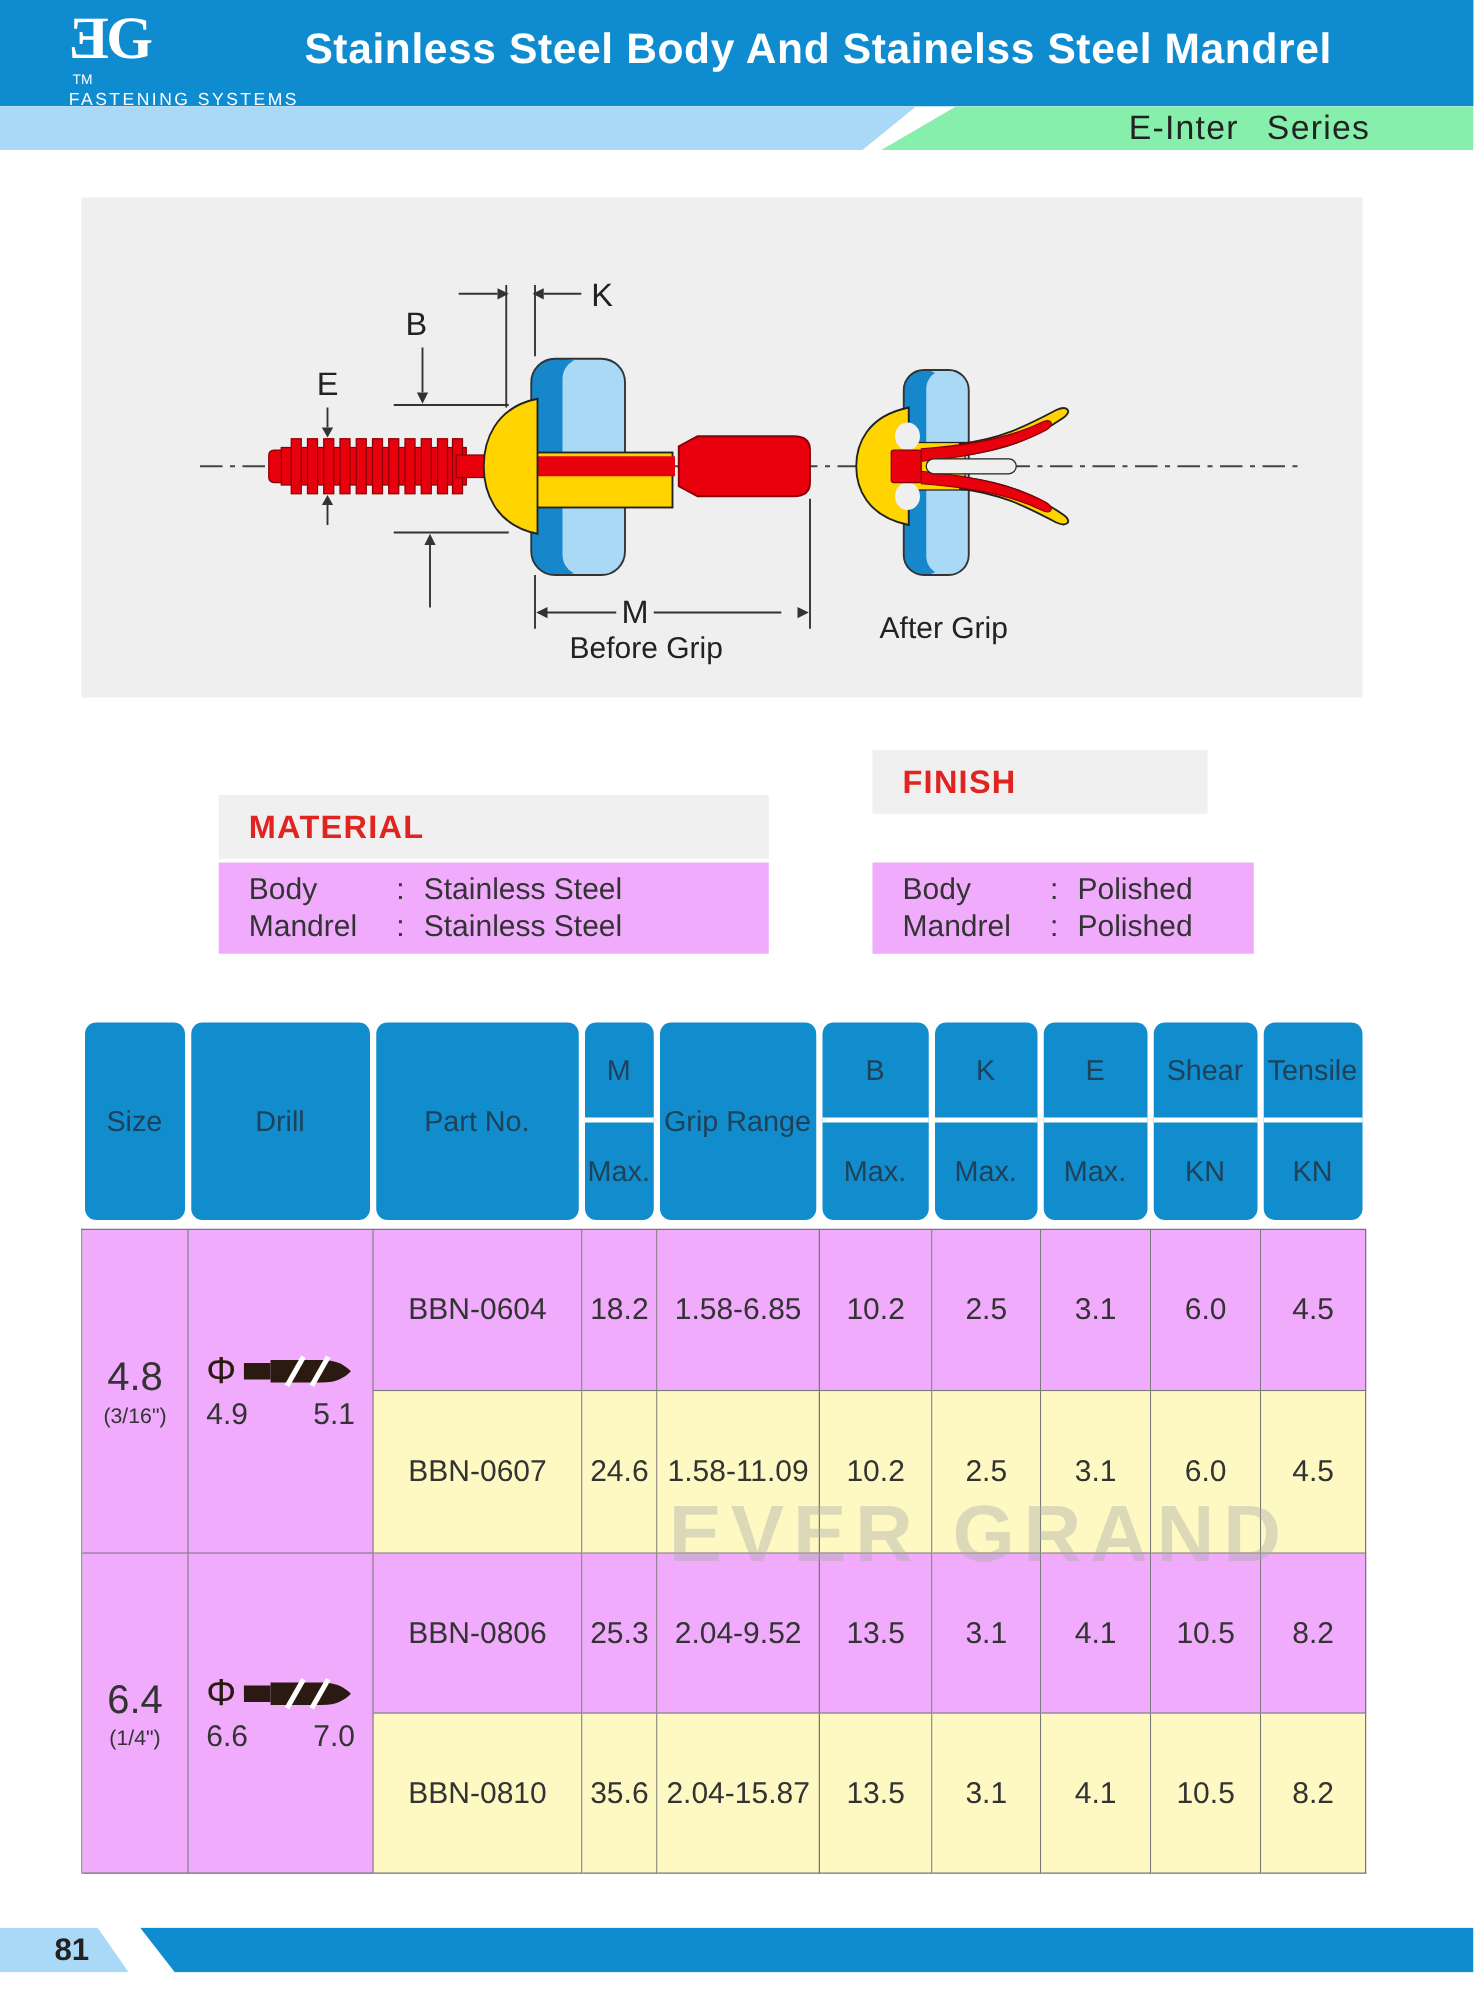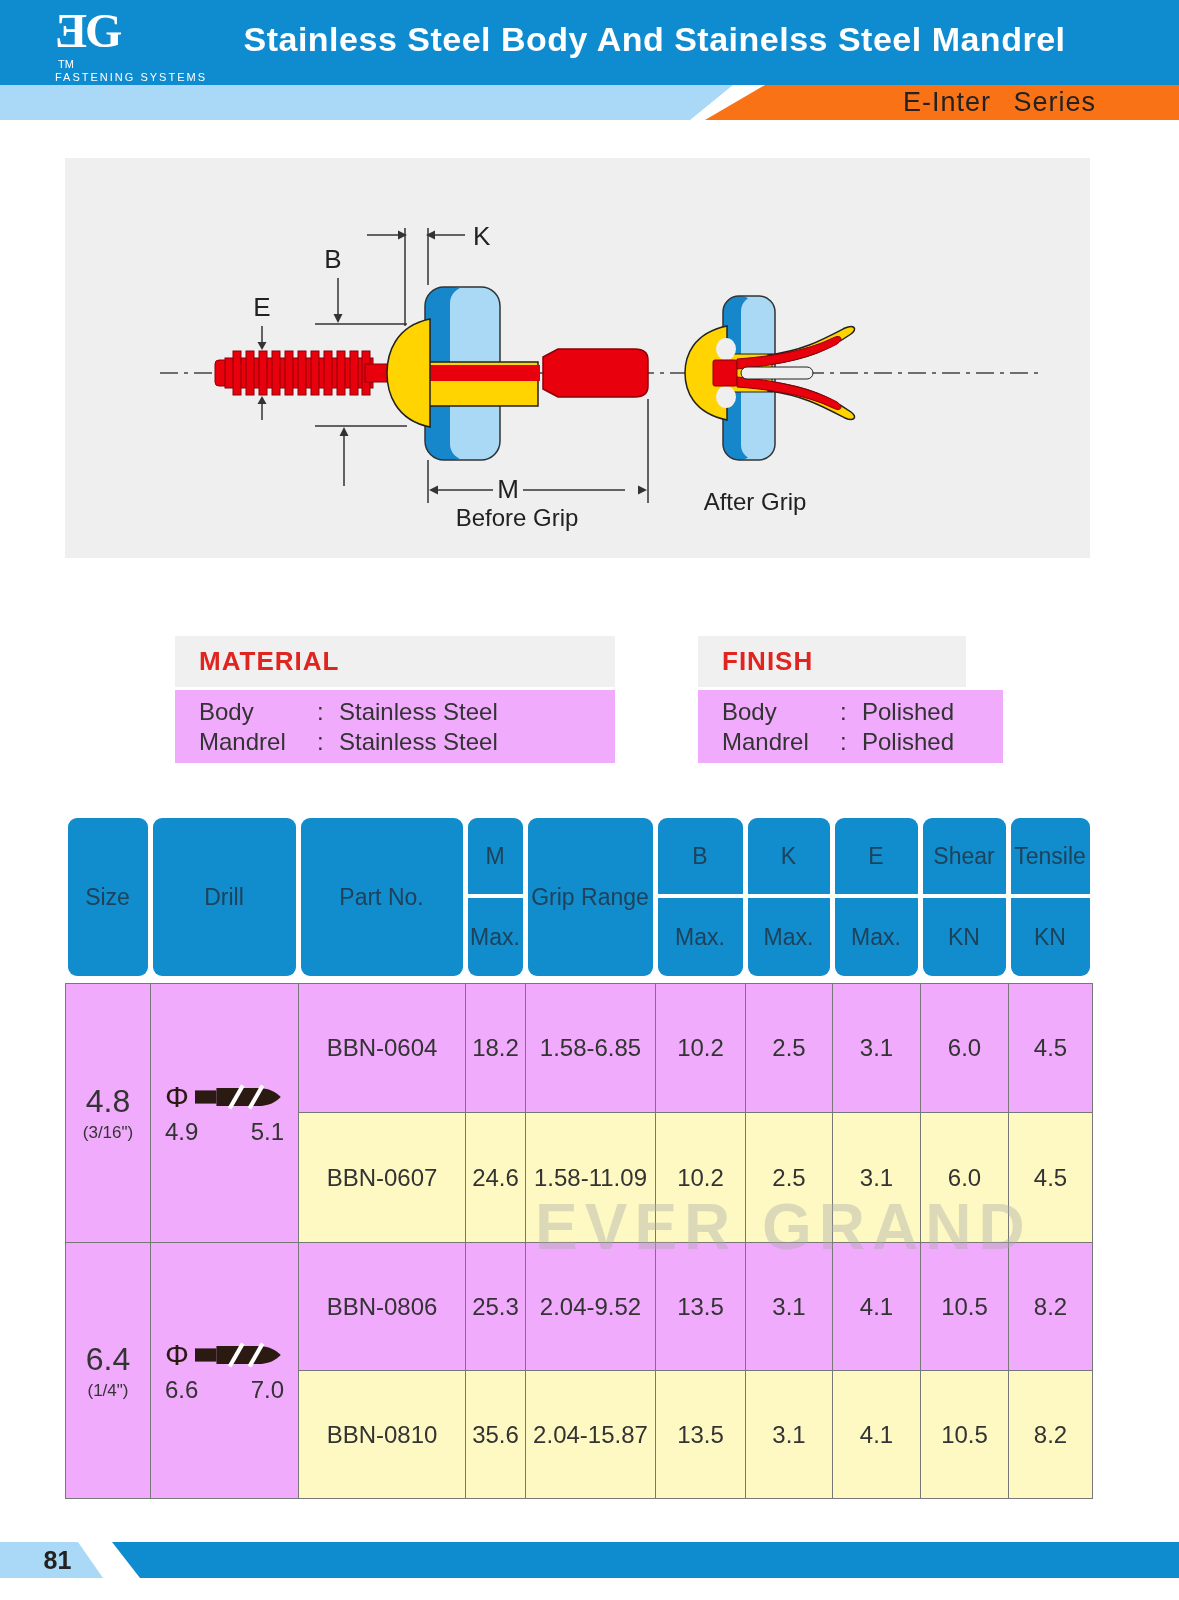--- a/index.html
+++ b/index.html
@@ -5,47 +5,47 @@
   * { margin:0; padding:0; box-sizing:border-box; }
   body { background:#fff; font-family:"Liberation Sans", sans-serif; }
   .page { position:relative; width:1179px; height:1600px; background:#fff; overflow:hidden; }
 
   
   .top-bar { position:absolute; left:0; top:0; width:1179px; height:85px; background:#0f8bd0; }
   .logo { position:absolute; left:55px; top:6px; color:#fff; }
   .logo-row { display:flex; align-items:flex-start;flex-direction:column; }
   .logo-eg { font-family:"Liberation Serif", serif; font-weight:bold; font-size:48px; line-height:50px; letter-spacing:-2px; }
   .logo-tm { font-size:11px; margin-left:3px; margin-top:2px; }
-  .logo-sub { font-size:11px; letter-spacing:2px; margin-top:1px; }
+  .logo-sub { font-size:14px; letter-spacing:2px; margin-top:1px; }
   .page-title { position:absolute; left:170px; right:40px; top:0; height:79px;
     display:flex; align-items:center; justify-content:center;
     color:#fff; font-size:34px; font-weight:bold; letter-spacing:0.5px; white-space:nowrap; }
 
   .strip-lb { position:absolute; left:0; top:85px; width:740px; height:35px; background:#a9d9f6;
     clip-path:polygon(0 0, 733px 0, 690px 100%, 0 100%); }
-  .strip-yellow { position:absolute; left:700px; top:85px; width:479px; height:35px; background:#f97316;
+  .strip-yellow { position:absolute; left:700px; top:85px; width:479px; height:35px; background:#86efac;
     clip-path:polygon(65px 0, 100% 0, 100% 100%, 5px 100%);
     display:flex; align-items:center; justify-content:center; padding-left:120px; }
   .series { font-size:27px; color:#222; word-spacing:14px; letter-spacing:1px; }
 
   
   .diagram { position:absolute; left:65px; top:158px; width:1025px; height:400px; background:#efefef; }
   .dim-text { font-size:26px; fill:#222; font-family:"Liberation Sans", sans-serif; }
   .cap-text { font-size:24px; fill:#222; font-family:"Liberation Sans", sans-serif; }
 
   
   .spec-head { position:absolute; height:51px; background:#f0f0f0; display:flex; align-items:center;
     padding-left:24px; font-size:26px; font-weight:bold; letter-spacing:1px; color:#e02420; }
   .spec-body { position:absolute; height:73px; background:#f0abfc; padding:7px 0 0 24px; font-size:24px; color:#333; }
   .spec-row { display:flex; line-height:30px; }
   .spec-lbl { width:118px; }
   .spec-colon { width:22px; }
   .mat-head { left:175px; top:636px; width:440px; }
   .mat-body { left:175px; top:690px; width:440px; }
-  .fin-head { left:698px; top:636px; width:268px; }
+  .fin-head { left:698px; top:600px; width:268px; }
   .fin-body { left:698px; top:690px; width:305px; }
 
   
   .thead { position:absolute; left:65px; top:818px; width:1027px; height:158px;
     display:grid; grid-template-columns:85px 148px 167px 60px 130px 90px 87px 88px 88px 84px; }
   .hcell { background:#118ccd; border-radius:9px; margin:0 2.5px; color:#1e4259; font-size:23px;
     display:flex; align-items:center; justify-content:center; }
   .hcell2 { background:#118ccd; border-radius:9px; margin:0 2.5px; color:#1e4259; font-size:23px;
     display:flex; flex-direction:column; }
   .hcell2 .top { height:80px; border-bottom:4px solid #fff; display:flex; align-items:center; justify-content:center; }

